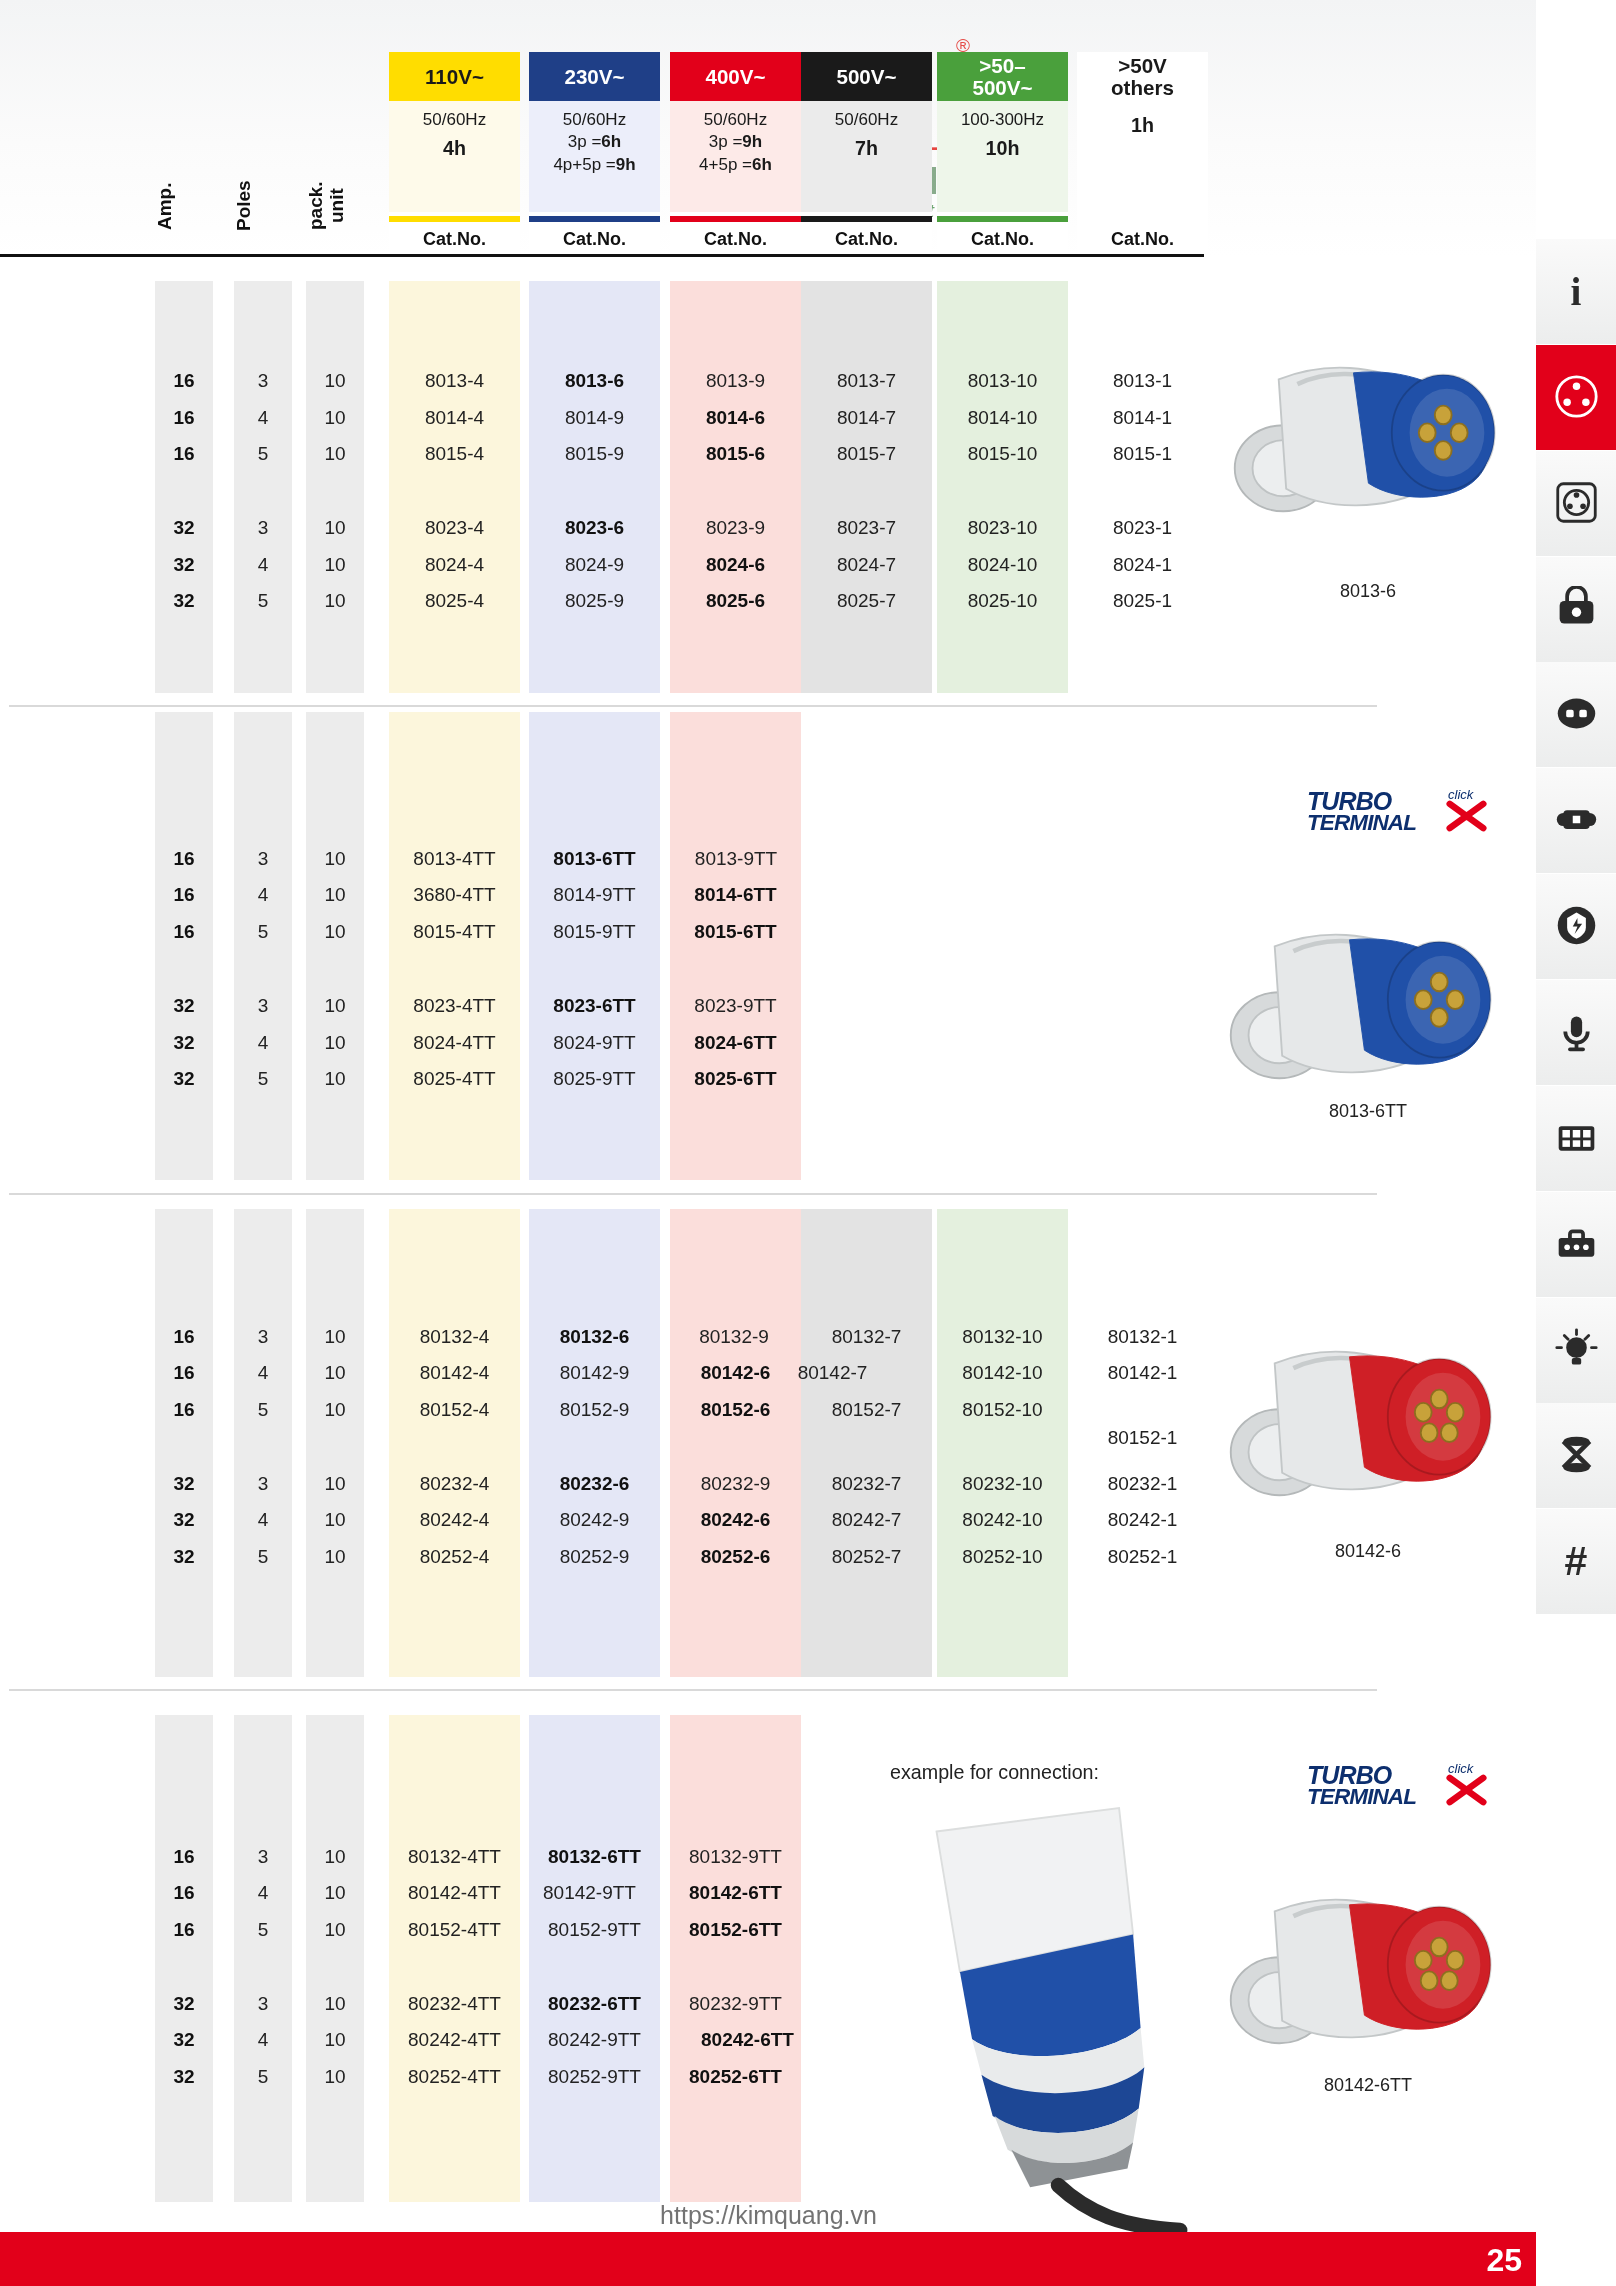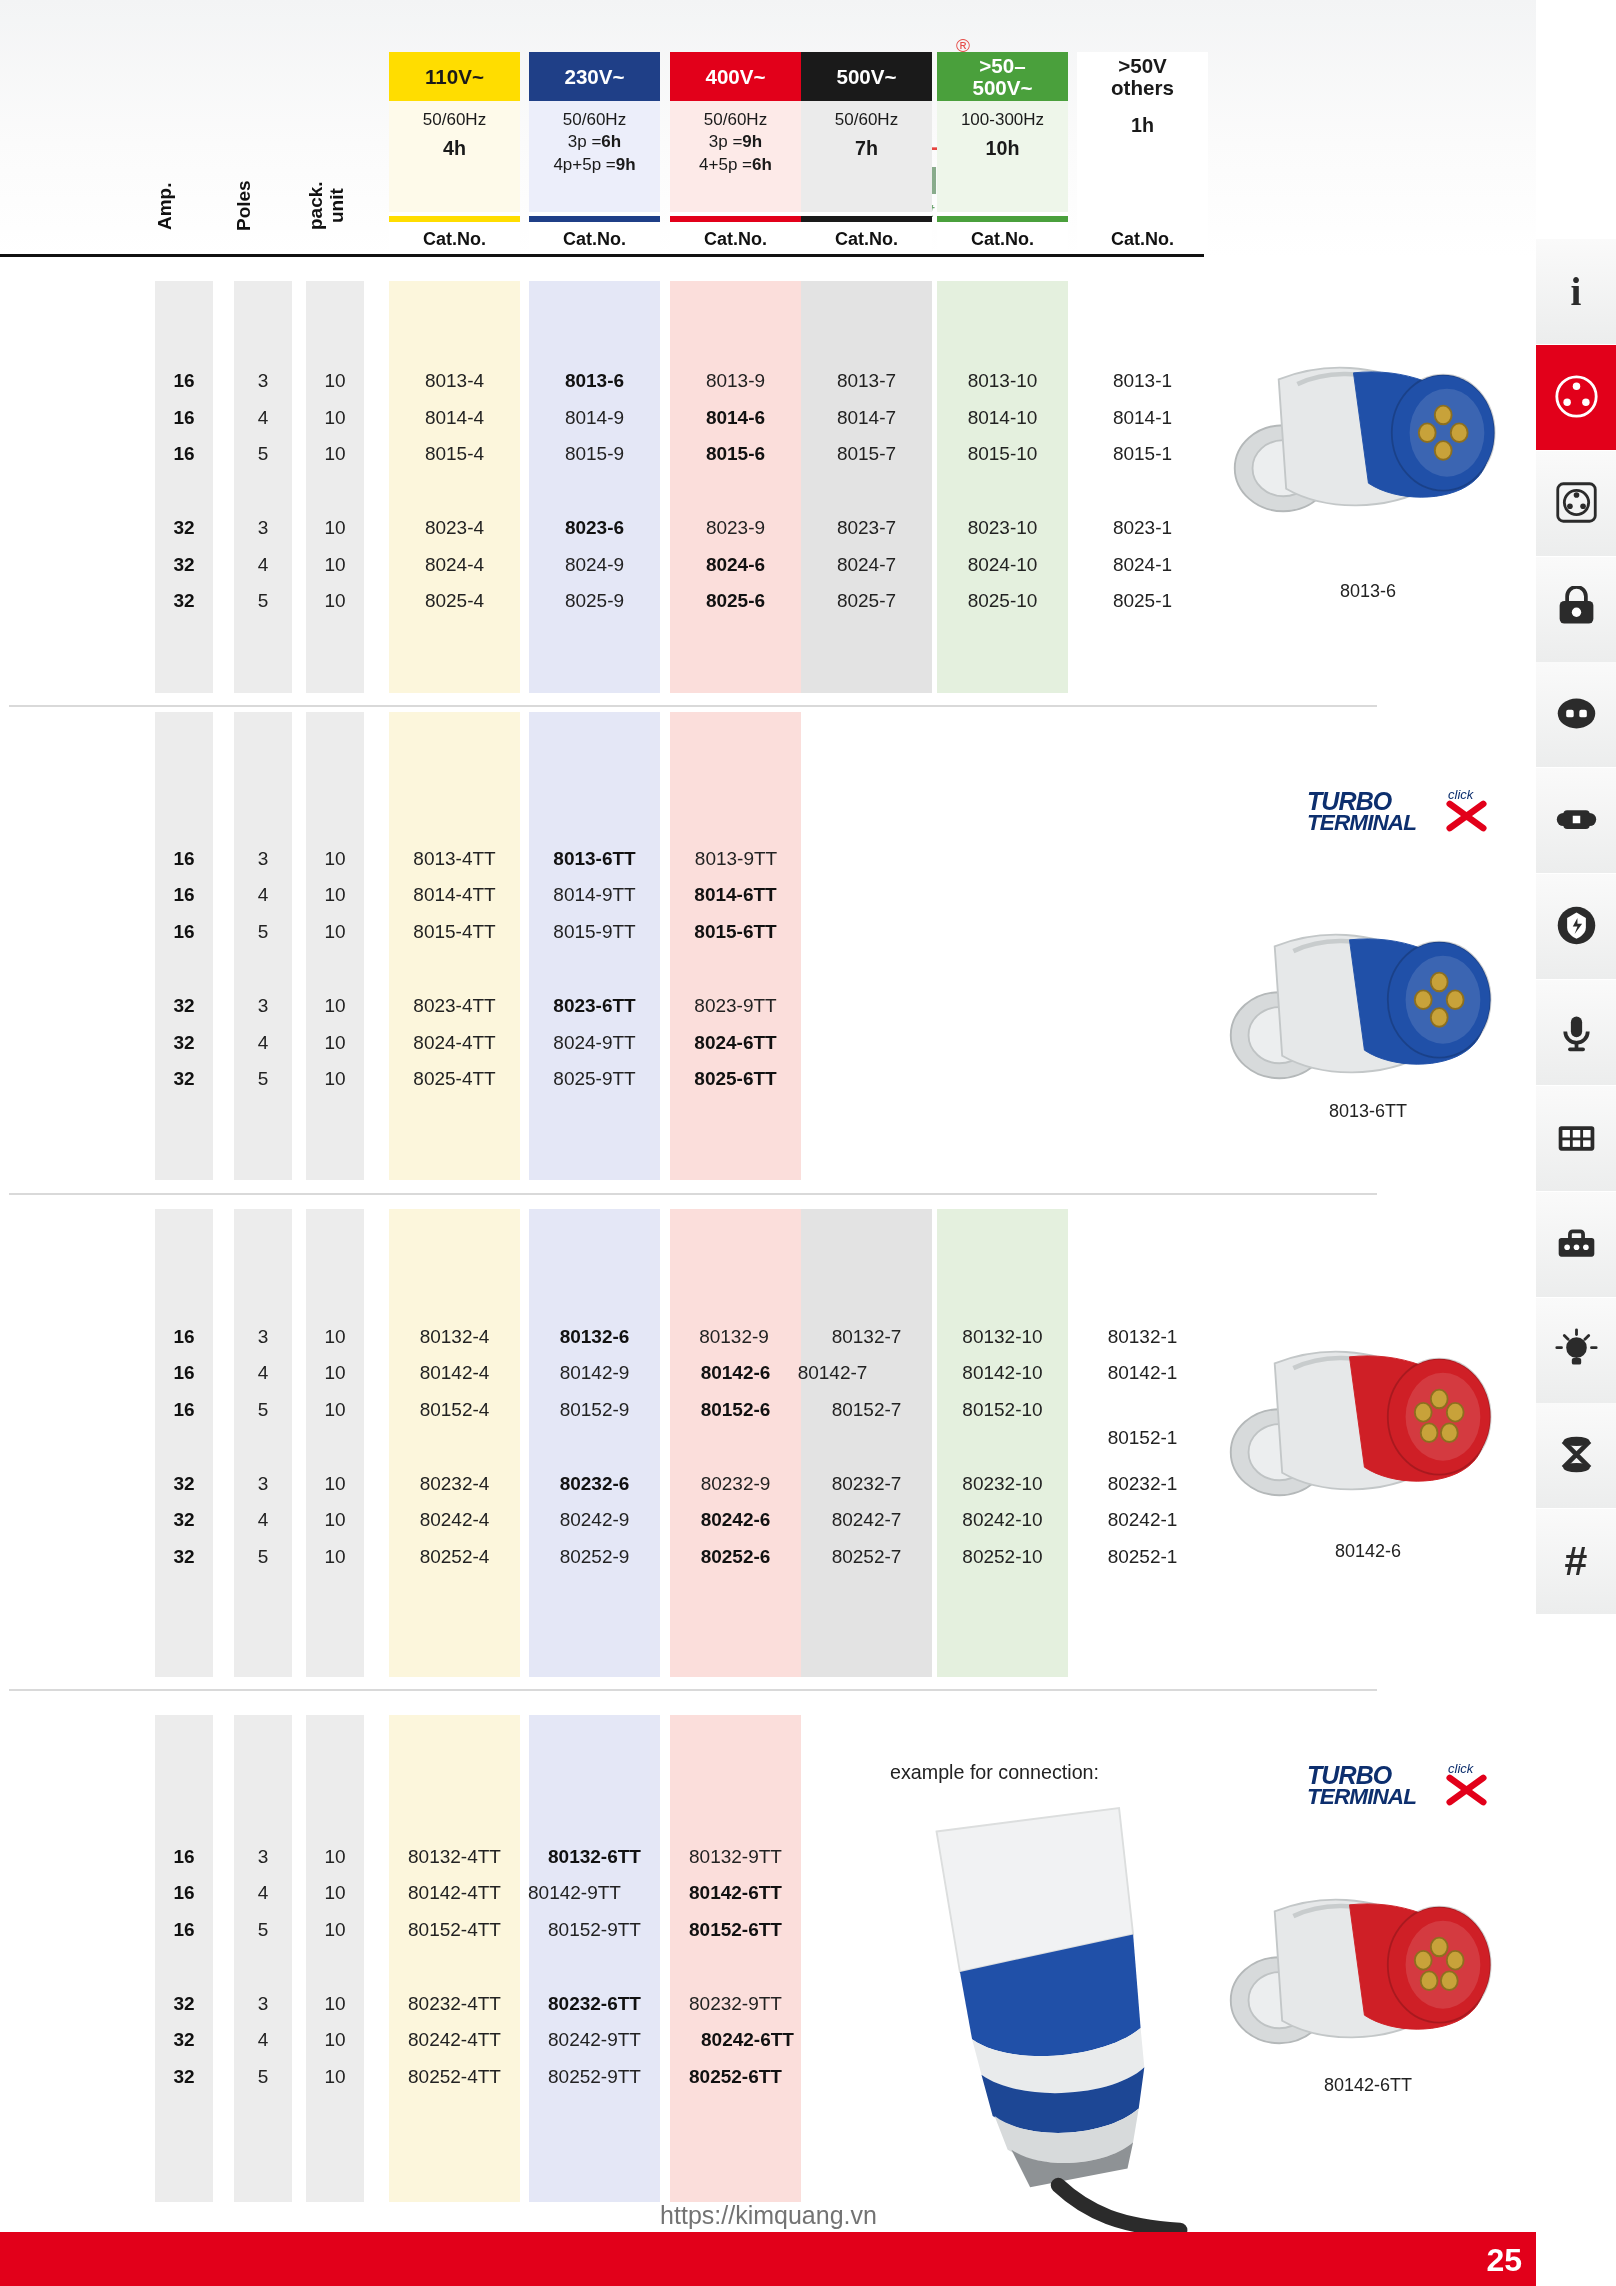--- a/index.html
+++ b/index.html
@@ -337,21 +337,21 @@
       <div class="strip" style="left: 670px; top: 712px; width: 131px; height: 468px; background: rgb(251, 222, 219);"></div>
       <div class="cellnum b" style="left: 155px; top: 848px; width: 58px;">16</div>
       <div class="cellnum" style="left: 234px; top: 848px; width: 58px;">3</div>
       <div class="cellnum" style="left: 306px; top: 848px; width: 58px;">10</div>
       <div class="cellnum" style="left: 389px; top: 848px; width: 131px;">8013-4TT</div>
       <div class="cellnum b" style="left: 529px; top: 848px; width: 131px;">8013-6TT</div>
       <div class="cellnum" style="left: 670px; top: 848px; width: 132px;">8013-9TT</div>
       <div class="cellnum b" style="left: 155px; top: 884px; width: 58px;">16</div>
       <div class="cellnum" style="left: 234px; top: 884px; width: 58px;">4</div>
       <div class="cellnum" style="left: 306px; top: 884px; width: 58px;">10</div>
-      <div class="cellnum" style="left: 389px; top: 884px; width: 131px;">8014-4TT</div>
+      <div class="cellnum" style="left: 389px; top: 884px; width: 131px;">3680-4TT</div>
       <div class="cellnum" style="left: 529px; top: 884px; width: 131px;">8014-9TT</div>
       <div class="cellnum b" style="left: 670px; top: 884px; width: 131px;">8014-6TT</div>
       <div class="cellnum b" style="left: 155px; top: 921px; width: 58px;">16</div>
       <div class="cellnum" style="left: 234px; top: 921px; width: 58px;">5</div>
       <div class="cellnum" style="left: 306px; top: 921px; width: 58px;">10</div>
       <div class="cellnum" style="left: 389px; top: 921px; width: 131px;">8015-4TT</div>
       <div class="cellnum" style="left: 529px; top: 921px; width: 131px;">8015-9TT</div>
       <div class="cellnum b" style="left: 670px; top: 921px; width: 131px;">8015-6TT</div>
       <div class="cellnum b" style="left: 155px; top: 995px; width: 58px;">32</div>
       <div class="cellnum" style="left: 234px; top: 995px; width: 58px;">3</div>
@@ -445,21 +445,21 @@
       <div class="cellnum b" style="left: 155px; top: 1846px; width: 58px;">16</div>
       <div class="cellnum" style="left: 234px; top: 1846px; width: 58px;">3</div>
       <div class="cellnum" style="left: 306px; top: 1846px; width: 58px;">10</div>
       <div class="cellnum" style="left: 389px; top: 1846px; width: 131px;">80132-4TT</div>
       <div class="cellnum b" style="left: 529px; top: 1846px; width: 131px;">80132-6TT</div>
       <div class="cellnum" style="left: 670px; top: 1846px; width: 131px;">80132-9TT</div>
       <div class="cellnum b" style="left: 155px; top: 1882px; width: 58px;">16</div>
       <div class="cellnum" style="left: 234px; top: 1882px; width: 58px;">4</div>
       <div class="cellnum" style="left: 306px; top: 1882px; width: 58px;">10</div>
       <div class="cellnum" style="left: 389px; top: 1882px; width: 131px;">80142-4TT</div>
-      <div class="cellnum" style="left: 509px; top: 1882px; width: 131px;">80142-9TT</div>
+      <div class="cellnum" style="left: 524px; top: 1882px; width: 131px;">80142-9TT</div>
       <div class="cellnum b" style="left: 670px; top: 1882px; width: 131px;">80142-6TT</div>
       <div class="cellnum b" style="left: 155px; top: 1919px; width: 58px;">16</div>
       <div class="cellnum" style="left: 234px; top: 1919px; width: 58px;">5</div>
       <div class="cellnum" style="left: 306px; top: 1919px; width: 58px;">10</div>
       <div class="cellnum" style="left: 389px; top: 1919px; width: 131px;">80152-4TT</div>
       <div class="cellnum" style="left: 529px; top: 1919px; width: 131px;">80152-9TT</div>
       <div class="cellnum b" style="left: 670px; top: 1919px; width: 131px;">80152-6TT</div>
       <div class="cellnum b" style="left: 155px; top: 1993px; width: 58px;">32</div>
       <div class="cellnum" style="left: 234px; top: 1993px; width: 58px;">3</div>
       <div class="cellnum" style="left: 306px; top: 1993px; width: 58px;">10</div>

